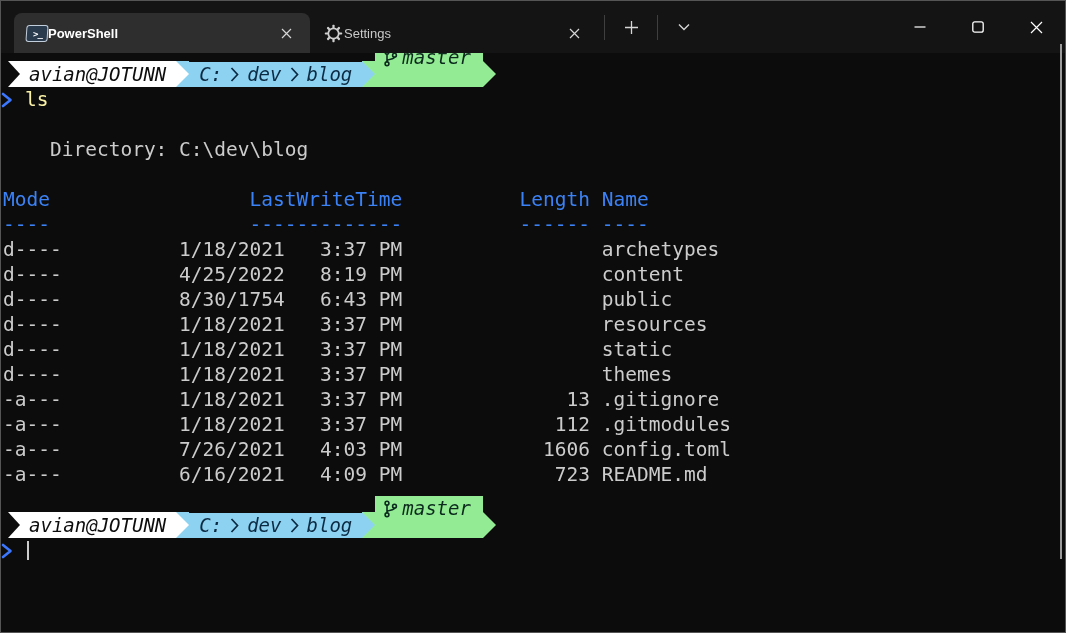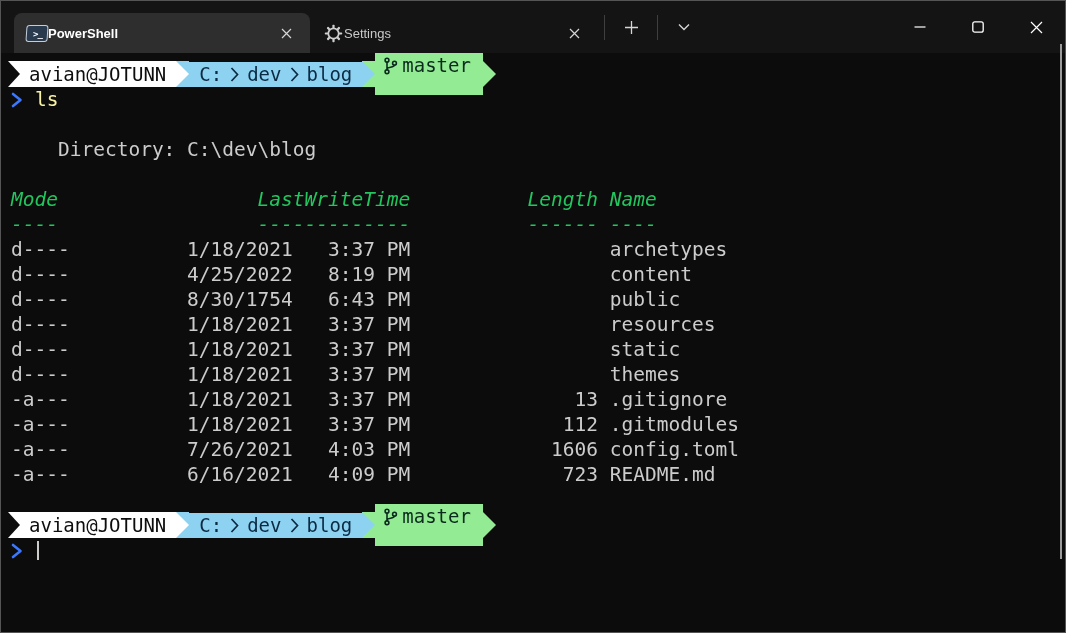--- a/index.html
+++ b/index.html
@@ -45,28 +45,28 @@
   .wincontrols { margin-left:auto; display:flex; align-items:stretch; }
   .winbtn {
     width:58px; display:flex; align-items:center; justify-content:center; cursor:pointer;
   }
   
   .terminal {
     position:absolute; top:52px; left:0; right:0; bottom:0;
     font-family:"DejaVu Sans Mono", monospace; font-size:19.5px; line-height:25px;
     color:#CCCCCC; overflow:hidden;
   }
-  .tline { height:25px; padding-left:10px; white-space:pre; display:flex; align-items:center; }
-  pre.tblock { margin:0; padding-left:10px; font-family:inherit; font-size:inherit; line-height:25px; }
-  .green { color:#22c55e;font-style:italic; }
+  .tline { height:25px; white-space:pre; display:flex; align-items:center; }
+  pre.tblock { margin:0; padding-left:2px; font-family:inherit; font-size:inherit; line-height:25px; }
+  .green { color:#3b82f6; }
   .cmd-yellow { color:#F9F1A5; }
   .prompt-chevron { margin-right:12px; flex:0 0 auto; }
   .cursor { display:inline-block; width:2px; height:19px; background:#CCCCCC; margin-left:2px; }
   
-  .pl-band { height:26px; display:flex; align-items:center; }
+  .pl-band { height:26px; display:flex; align-items:flex-end;font-style:italic; }
   .pl-band.first { margin-top:8px; }
   .seg { display:flex; align-items:center; font-size:19px; }
   .seg-user { background:#FFFFFF; color:#0d0d0d; padding-right:10px; }
   .lead-rect { width:7px; height:26px; background:#0d0d0d; }
   .lead-tri { width:0; height:0; border-top:13px solid transparent; border-bottom:13px solid transparent;
     border-left:12px solid #0d0d0d; margin-right:9px; }
   .seg-path { background:#8DD2F1; color:#0C2B43; padding:0 10px; }
   .seg-path .pathsep { margin:0 8px; }
   .seg-git { background:#93EC93; color:#0C2B1E; padding:0 12px 17px 8px; }
   .seg-git .branch-label { margin-left:4px; }

